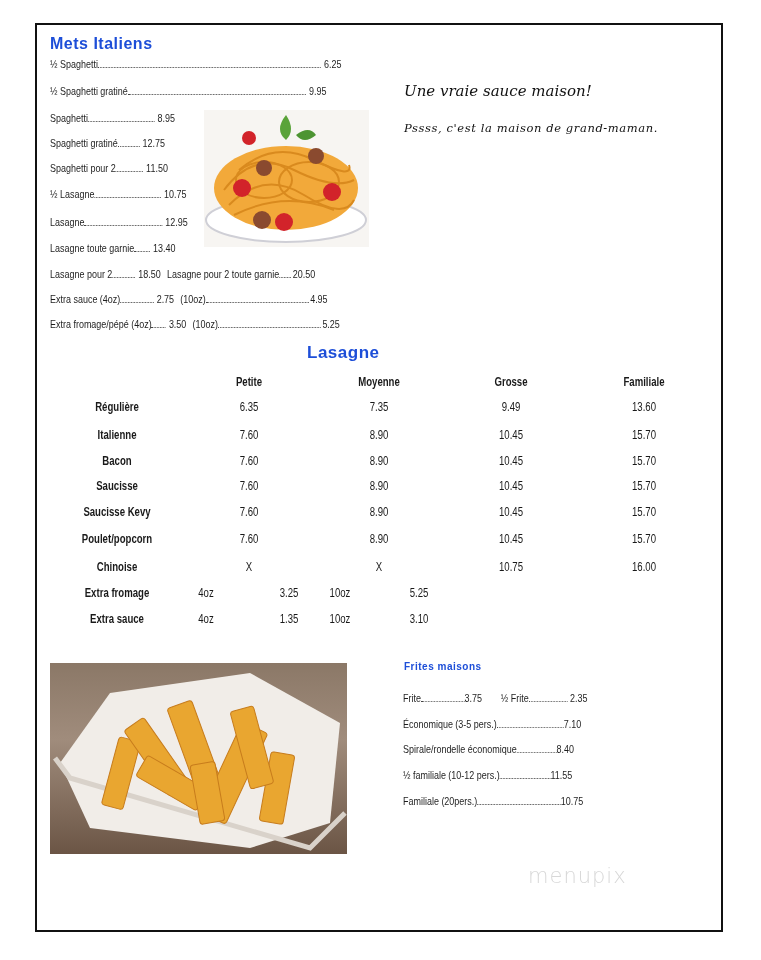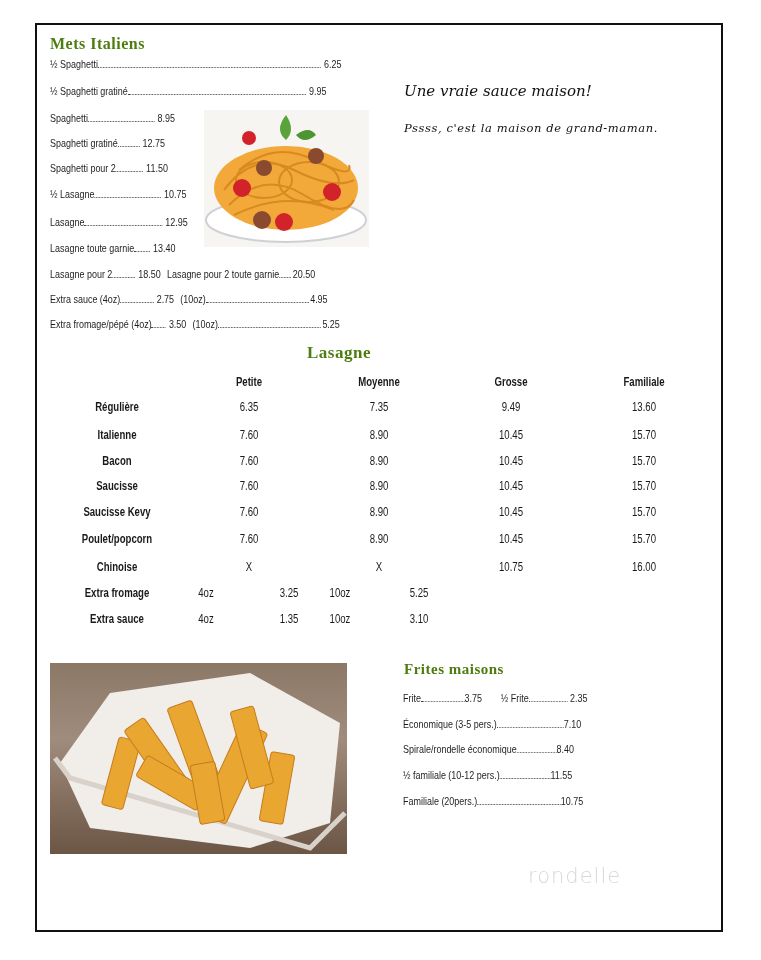--- a/index.html
+++ b/index.html
@@ -1,21 +1,21 @@
 <!DOCTYPE html>
 <html><head>
 <meta charset="utf-8">
 <style>
   html, body { margin: 0; padding: 0; background: #ffffff; }
   body { width: 761px; height: 960px; position: relative; overflow: hidden;
          font-family: "Liberation Sans", sans-serif; color: #1a1a1a; }
   .frame { position: absolute; left: 35px; top: 23px; width: 688px; height: 909px;
            border: 2px solid #111; box-sizing: border-box; background: #fff; }
   .abs { position: absolute; }
-  .heading { font-family: Liberation Serif, serif; font-weight: bold; color: #4d7c0f;
+  .heading { font-family: Liberation Sans, sans-serif; font-weight: bold; color: #1d4ed8;
              letter-spacing: 0.5px; white-space: nowrap; }
   .cond { font-family: "Liberation Sans Narrow", "Liberation Sans", sans-serif;
           font-size: 11.5px; transform: scaleX(0.78); transform-origin: left center;
           white-space: nowrap; color: #1e1e1e; }
   .line { position: absolute; height: 16px; line-height: 16px; }
   .dots { display: inline-block; border-bottom: 1px dotted #444; height: 10px; vertical-align: baseline; }
   .script { font-family: "DejaVu Serif", serif; font-style: italic; color: #111; white-space: nowrap; }
   .cell { position: absolute; font-size: 12px; line-height: 16px; white-space: nowrap;
           transform: scaleX(0.8); }
   .rowlbl { font-weight: bold; }
@@ -135,22 +135,22 @@
       <rect x="130" y="40" width="26" height="85" rx="3" transform="rotate(-20 140 80)"></rect>
       <rect x="170" y="60" width="28" height="100" rx="3" transform="rotate(25 184 110)"></rect>
       <rect x="110" y="85" width="24" height="70" rx="3" transform="rotate(-60 122 120)"></rect>
       <rect x="215" y="90" width="24" height="70" rx="3" transform="rotate(10 227 125)"></rect>
       <rect x="145" y="100" width="25" height="60" rx="3" transform="rotate(-10 157 130)"></rect>
       <rect x="190" y="45" width="24" height="80" rx="3" transform="rotate(-15 200 85)"></rect>
     </g>
   </svg>
 </div>
 
-<div class="abs heading" style="left:404px;top:661px;font-size:15px;">Frites maisons</div>
+<div class="abs heading" style="left:404px;top:661px;font-size:10px;">Frites maisons</div>
 <div id="frites-list">
     <div class="line cond" style="left: 403px; top: 690px;"><span>Frite</span><span class="dots" style="width: 56px;"></span><span style="margin-right: 24px;">3.75</span><span>½ Frite</span><span class="dots" style="width: 50px;"></span><span style="margin-left: 3px;">2.35</span></div>
     <div class="line cond" style="left: 403px; top: 716px;"><span>Économique (3-5 pers.)</span><span class="dots" style="width: 86px;"></span><span>7.10</span></div>
     <div class="line cond" style="left: 403px; top: 741px;"><span>Spirale/rondelle économique</span><span class="dots" style="width: 51px;"></span><span>8.40</span></div>
     <div class="line cond" style="left: 403px; top: 767px;"><span>½ familiale (10-12 pers.)</span><span class="dots" style="width: 65px;"></span><span>11.55</span></div>
     <div class="line cond" style="left: 403px; top: 793px;"><span>Familiale (20pers.)</span><span class="dots" style="width: 107px;"></span><span>10.75</span></div>
   </div>
 
-<div class="watermark" style="left:528px;top:864px;">rondelle</div>
+<div class="watermark" style="left:528px;top:864px;">menupix</div>
 
 </body></html>

